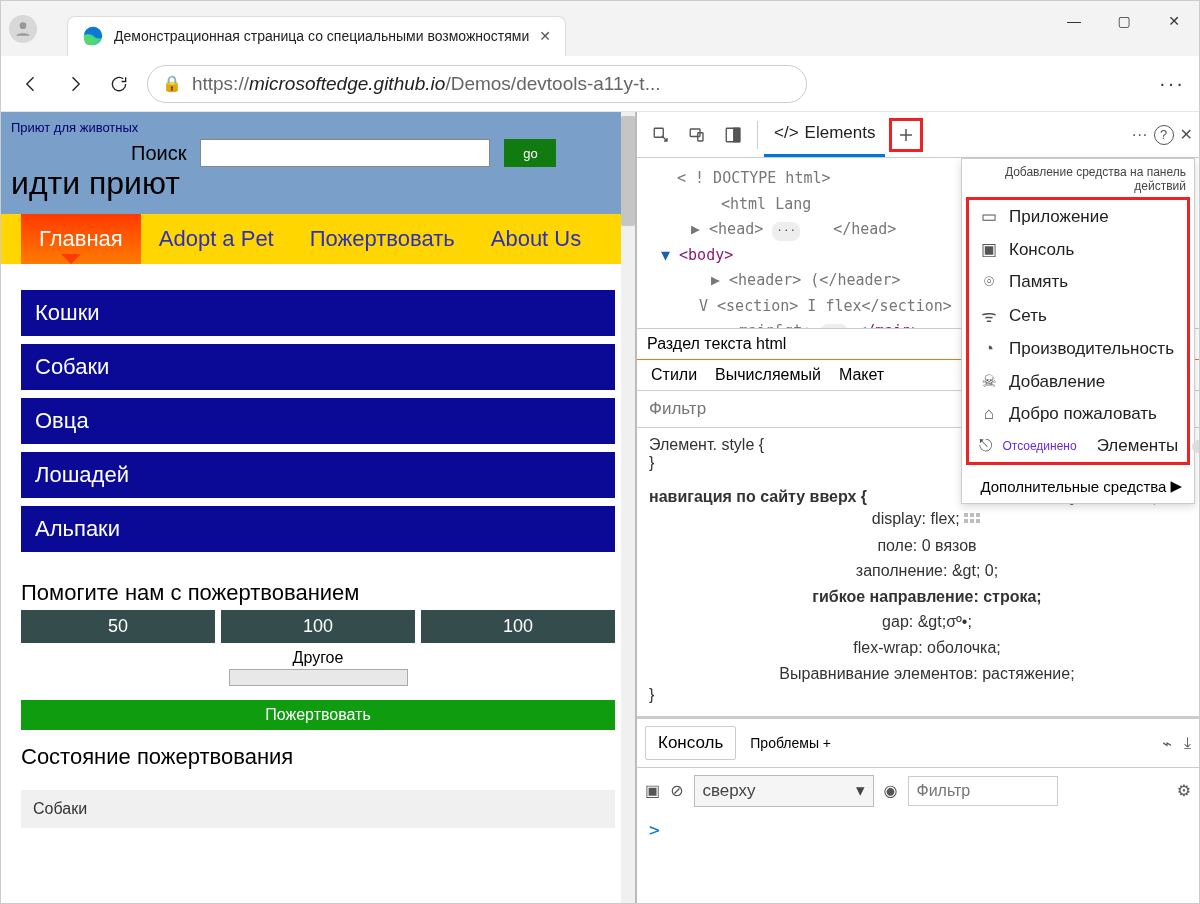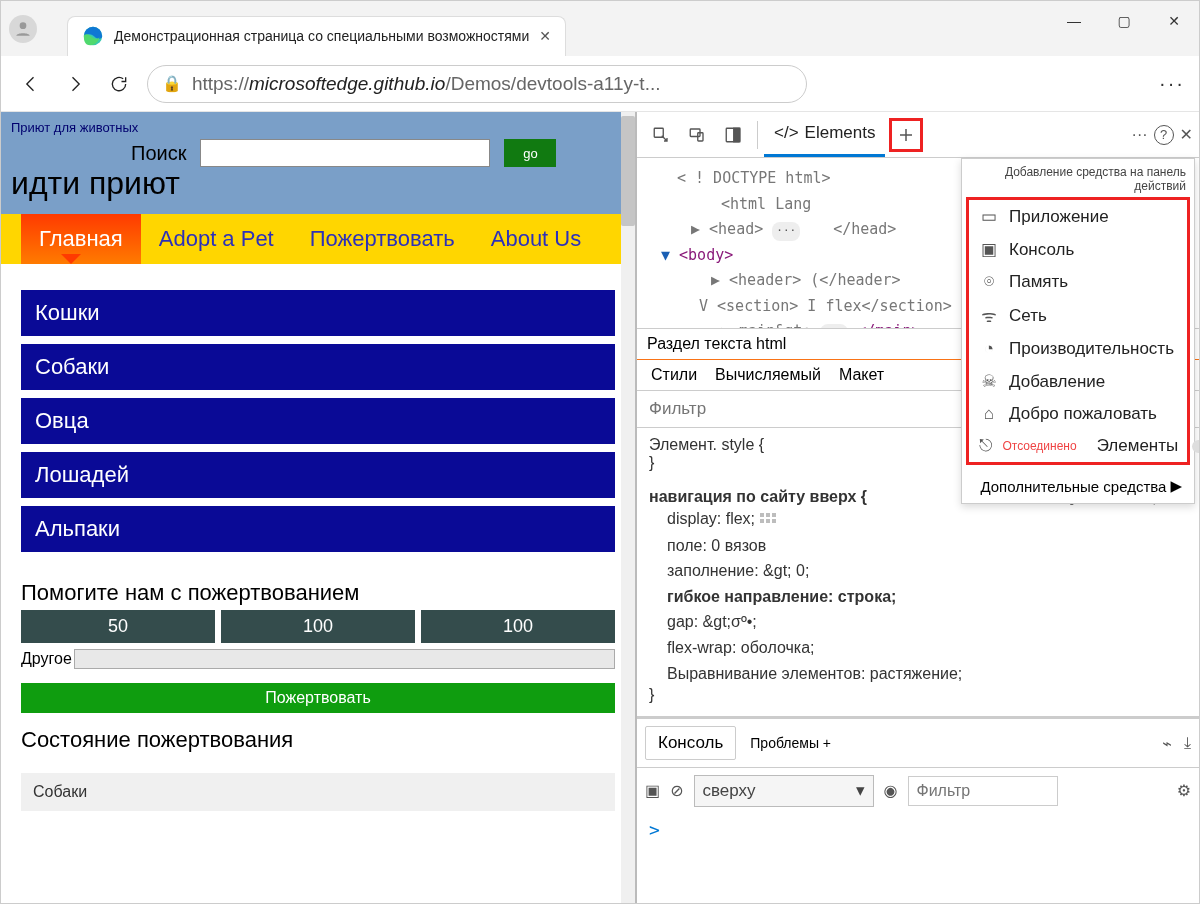--- a/index.html
+++ b/index.html
@@ -34,21 +34,21 @@
 .hdr-big { font-size: 32px; color: #000; margin-top: -2px; }
 .navbar { background: linear-gradient(180deg, #ffd600, #ffd600); height: 50px; display: flex; align-items: stretch; padding-left: 20px; }
 .navitem { padding: 0 18px; display: flex; align-items: center; font-size: 22px; color: #2d31b9; position: relative; }
 .navitem.active { background: linear-gradient(180deg, #ff3a00, #ff7b00); color: #fff; }
 .navitem.active::after { content: ""; position: absolute; bottom: -10px; left: 40px; border: 10px solid transparent; border-top-color: #ff3a00; }
 .catlist { padding: 26px 20px 6px 20px; }
 .cat { background: #0a0a96; color: #fff; font-size: 22px; padding: 10px 14px; margin-bottom: 8px; }
 .section-h { font-size: 22px; padding: 14px 20px 4px 20px; }
 .don-row { display: flex; gap: 6px; padding: 0 20px; }
 .don-btn { flex: 1; background: #344c4c; color: #fff; text-align: center; padding: 6px 0; font-size: 18px; }
-.other-row { display: flex; align-items: center; padding: 6px 20px 2px 20px; gap: 2px; }
+.other-row { display: flex; align-items: center; padding: 6px 20px 2px 20px; gap: 2px; flex-direction: column; }
 .other-row input { flex: 1; height: 20px; background: #e8e8e8; border: 1px solid #aaa; }
 .donate-btn { margin: 12px 20px 0 20px; background: #0f9d0f; color: #fff; text-align: center; padding: 6px 0; font-size: 16px; }
 .status-box { margin: 16px 20px; background: #f0f0f0; padding: 10px 12px; font-size: 16px; color: #333; }
 
 .devtools { flex: 1; border-left: 2px solid #bbb; display: flex; flex-direction: column; background: #fff; position: relative; }
 .dt-top { height: 46px; display: flex; align-items: center; border-bottom: 1px solid #ccc; padding-left: 6px; position: relative; }
 .dt-ico { width: 36px; display: flex; justify-content: center; color: #555; }
 .dt-tab { display: flex; align-items: center; gap: 6px; padding: 0 10px; height: 100%; font-size: 17px; color: #222; border-bottom: 3px solid #0078d4; }
 .dt-plus { border: 3px solid #e22; width: 34px; height: 34px; display: flex; align-items: center; justify-content: center; margin-left: 4px; }
 .dt-right-ico { margin-left: auto; display: flex; gap: 6px; padding-right: 6px; align-items: center; }
@@ -58,21 +58,21 @@
 .tag-sel { color: #1a5fb4; }
 .ellips { background: #eee; border-radius: 8px; padding: 0 4px; font-size: 11px; color: #555; display:inline-block; }
 .crumbs { border-top: 1px solid #ccc; padding: 6px 10px; font-size: 16px; display: flex; justify-content: space-between; }
 .crumbs .sel { color: #c2185b; }
 .style-tabs { border-top: 1px solid #f97316; display: flex; gap: 18px; padding: 6px 14px; font-size: 16px; }
 .filter-row { border-top: 1px solid #ccc; border-bottom: 1px solid #ccc; padding: 8px 12px; font-size: 17px; color: #555; }
 .style-body { padding: 8px 12px 12px 12px; font-size: 16px; color: #333; border-bottom: 1px solid #ccc; }
 .style-rule { margin-top: 16px; }
 .rule-hdr { display: flex; justify-content: space-between; font-weight: bold; }
 .rule-hdr .right { color: #666; font-size: 15px; }
-.decl { padding-left: 18px; line-height: 1.6; }
+.decl { padding-left: 18px; line-height: 1.6; text-align: center; }
 .decl .strong { font-weight: 600; }
 .flex-ico { display: inline-block; vertical-align: middle; opacity: .55; }
 .console-bar { height: 50px; border-top: 2px solid #ccc; display: flex; align-items: center; padding: 0 8px; }
 .console-tab { border: 1px solid #ccc; padding: 6px 12px; font-size: 17px; border-radius: 2px; }
 .issues-lbl { font-size: 14px; margin-left: 14px; }
 .cb-right { margin-left: auto; display: flex; gap: 12px; color: #555; }
 .filter-bar { height: 46px; border-top: 1px solid #ccc; display: flex; align-items: center; padding: 0 8px; gap: 10px; }
 .ctx-sel { flex: 0 0 180px; height: 32px; border: 1px solid #bbb; background: #f5f5f5; padding: 4px 8px; font-size: 17px; display: flex; align-items: center; justify-content: space-between; color: #444; }
 .flt-input { flex: 1; height: 30px; border: 1px solid #ccc; padding: 2px 8px; font-size: 16px; color: #666; max-width: 150px; }
 .prompt { padding: 6px 12px; color: #0078d4; font-family: Consolas, monospace; font-size: 18px; }
@@ -242,21 +242,21 @@
         <div class="dd-item">
             <span class="ico">☠</span>
             <span>Добавление</span>
           </div>
         <div class="dd-item">
             <span class="ico">⌂</span>
             <span>Добро пожаловать</span>
           </div>
         <div class="dd-item">
             <span class="ico">⎋</span>
-            <span style="font-size:12px;color:#ef4444">Отсоединено</span>
+            <span style="font-size:12px;color:#6d28d9">Отсоединено</span>
             <span style="margin-left:10px">Элементы</span>
             <span class="badge">НОВЫЙ</span>
           </div>
       </div>
       <div class="dd-foot">
           <span>Дополнительные средства</span>
           <span>▶</span>
         </div>
     </div>
 

